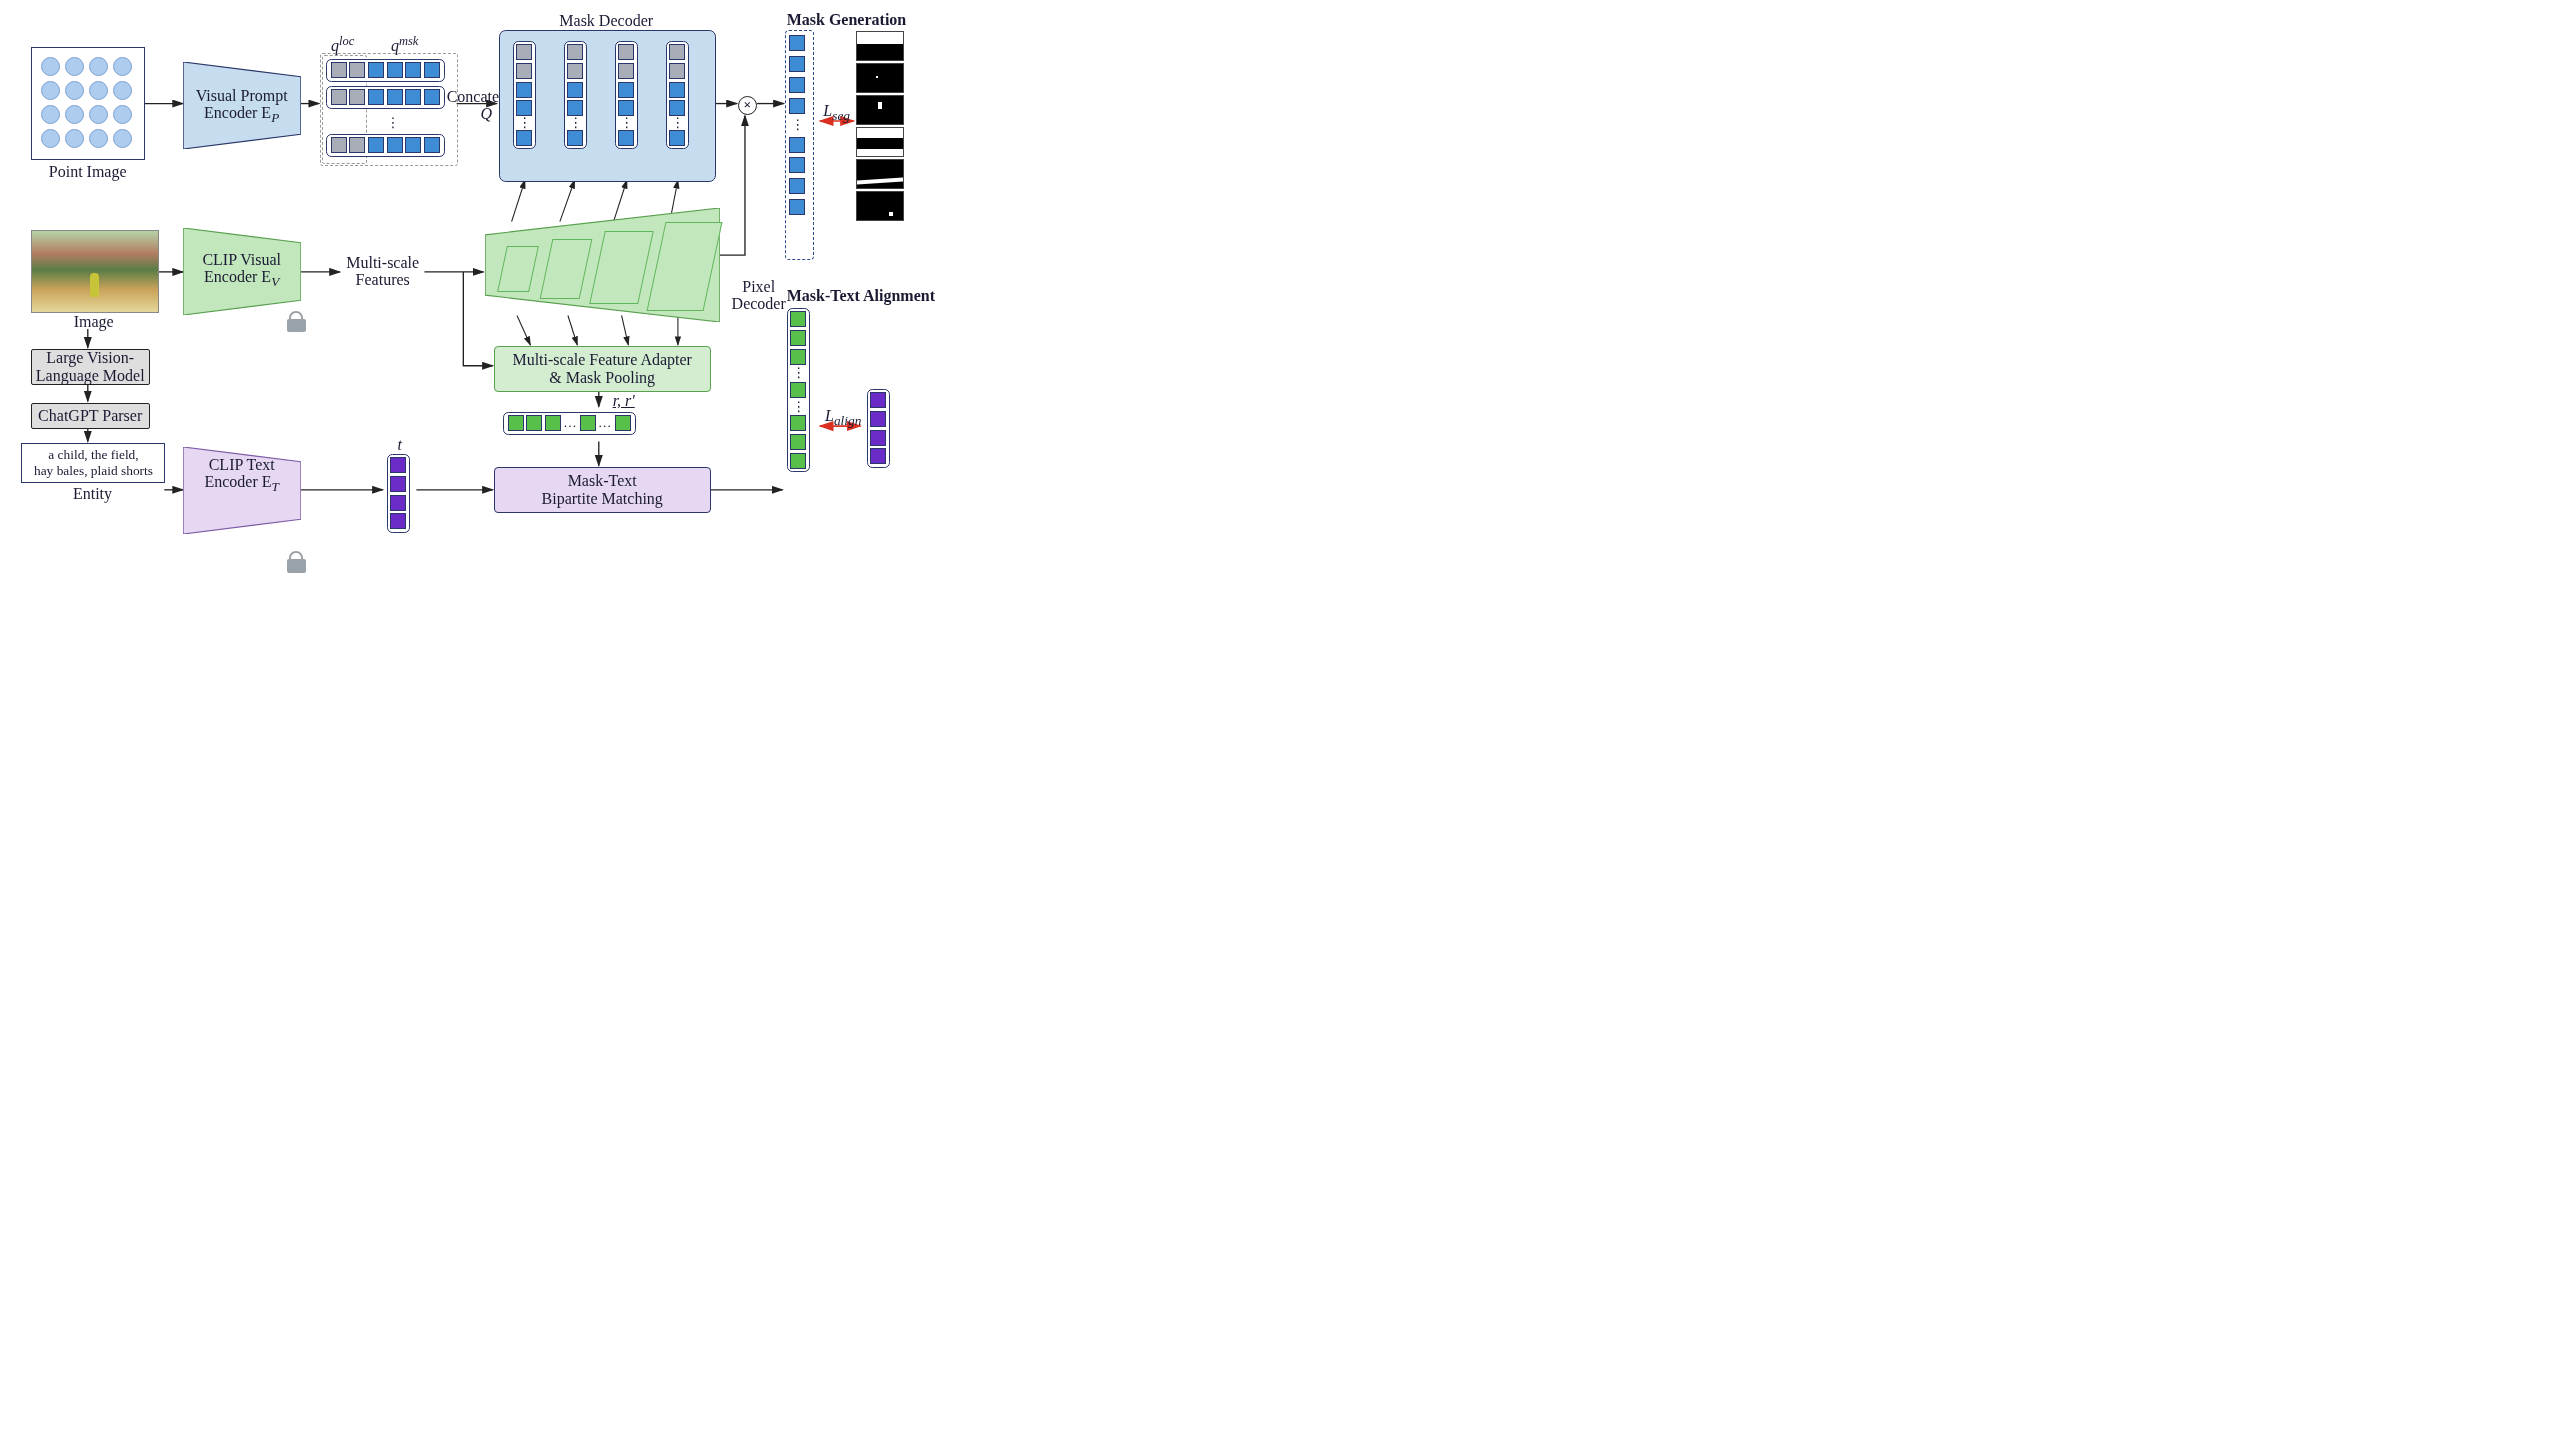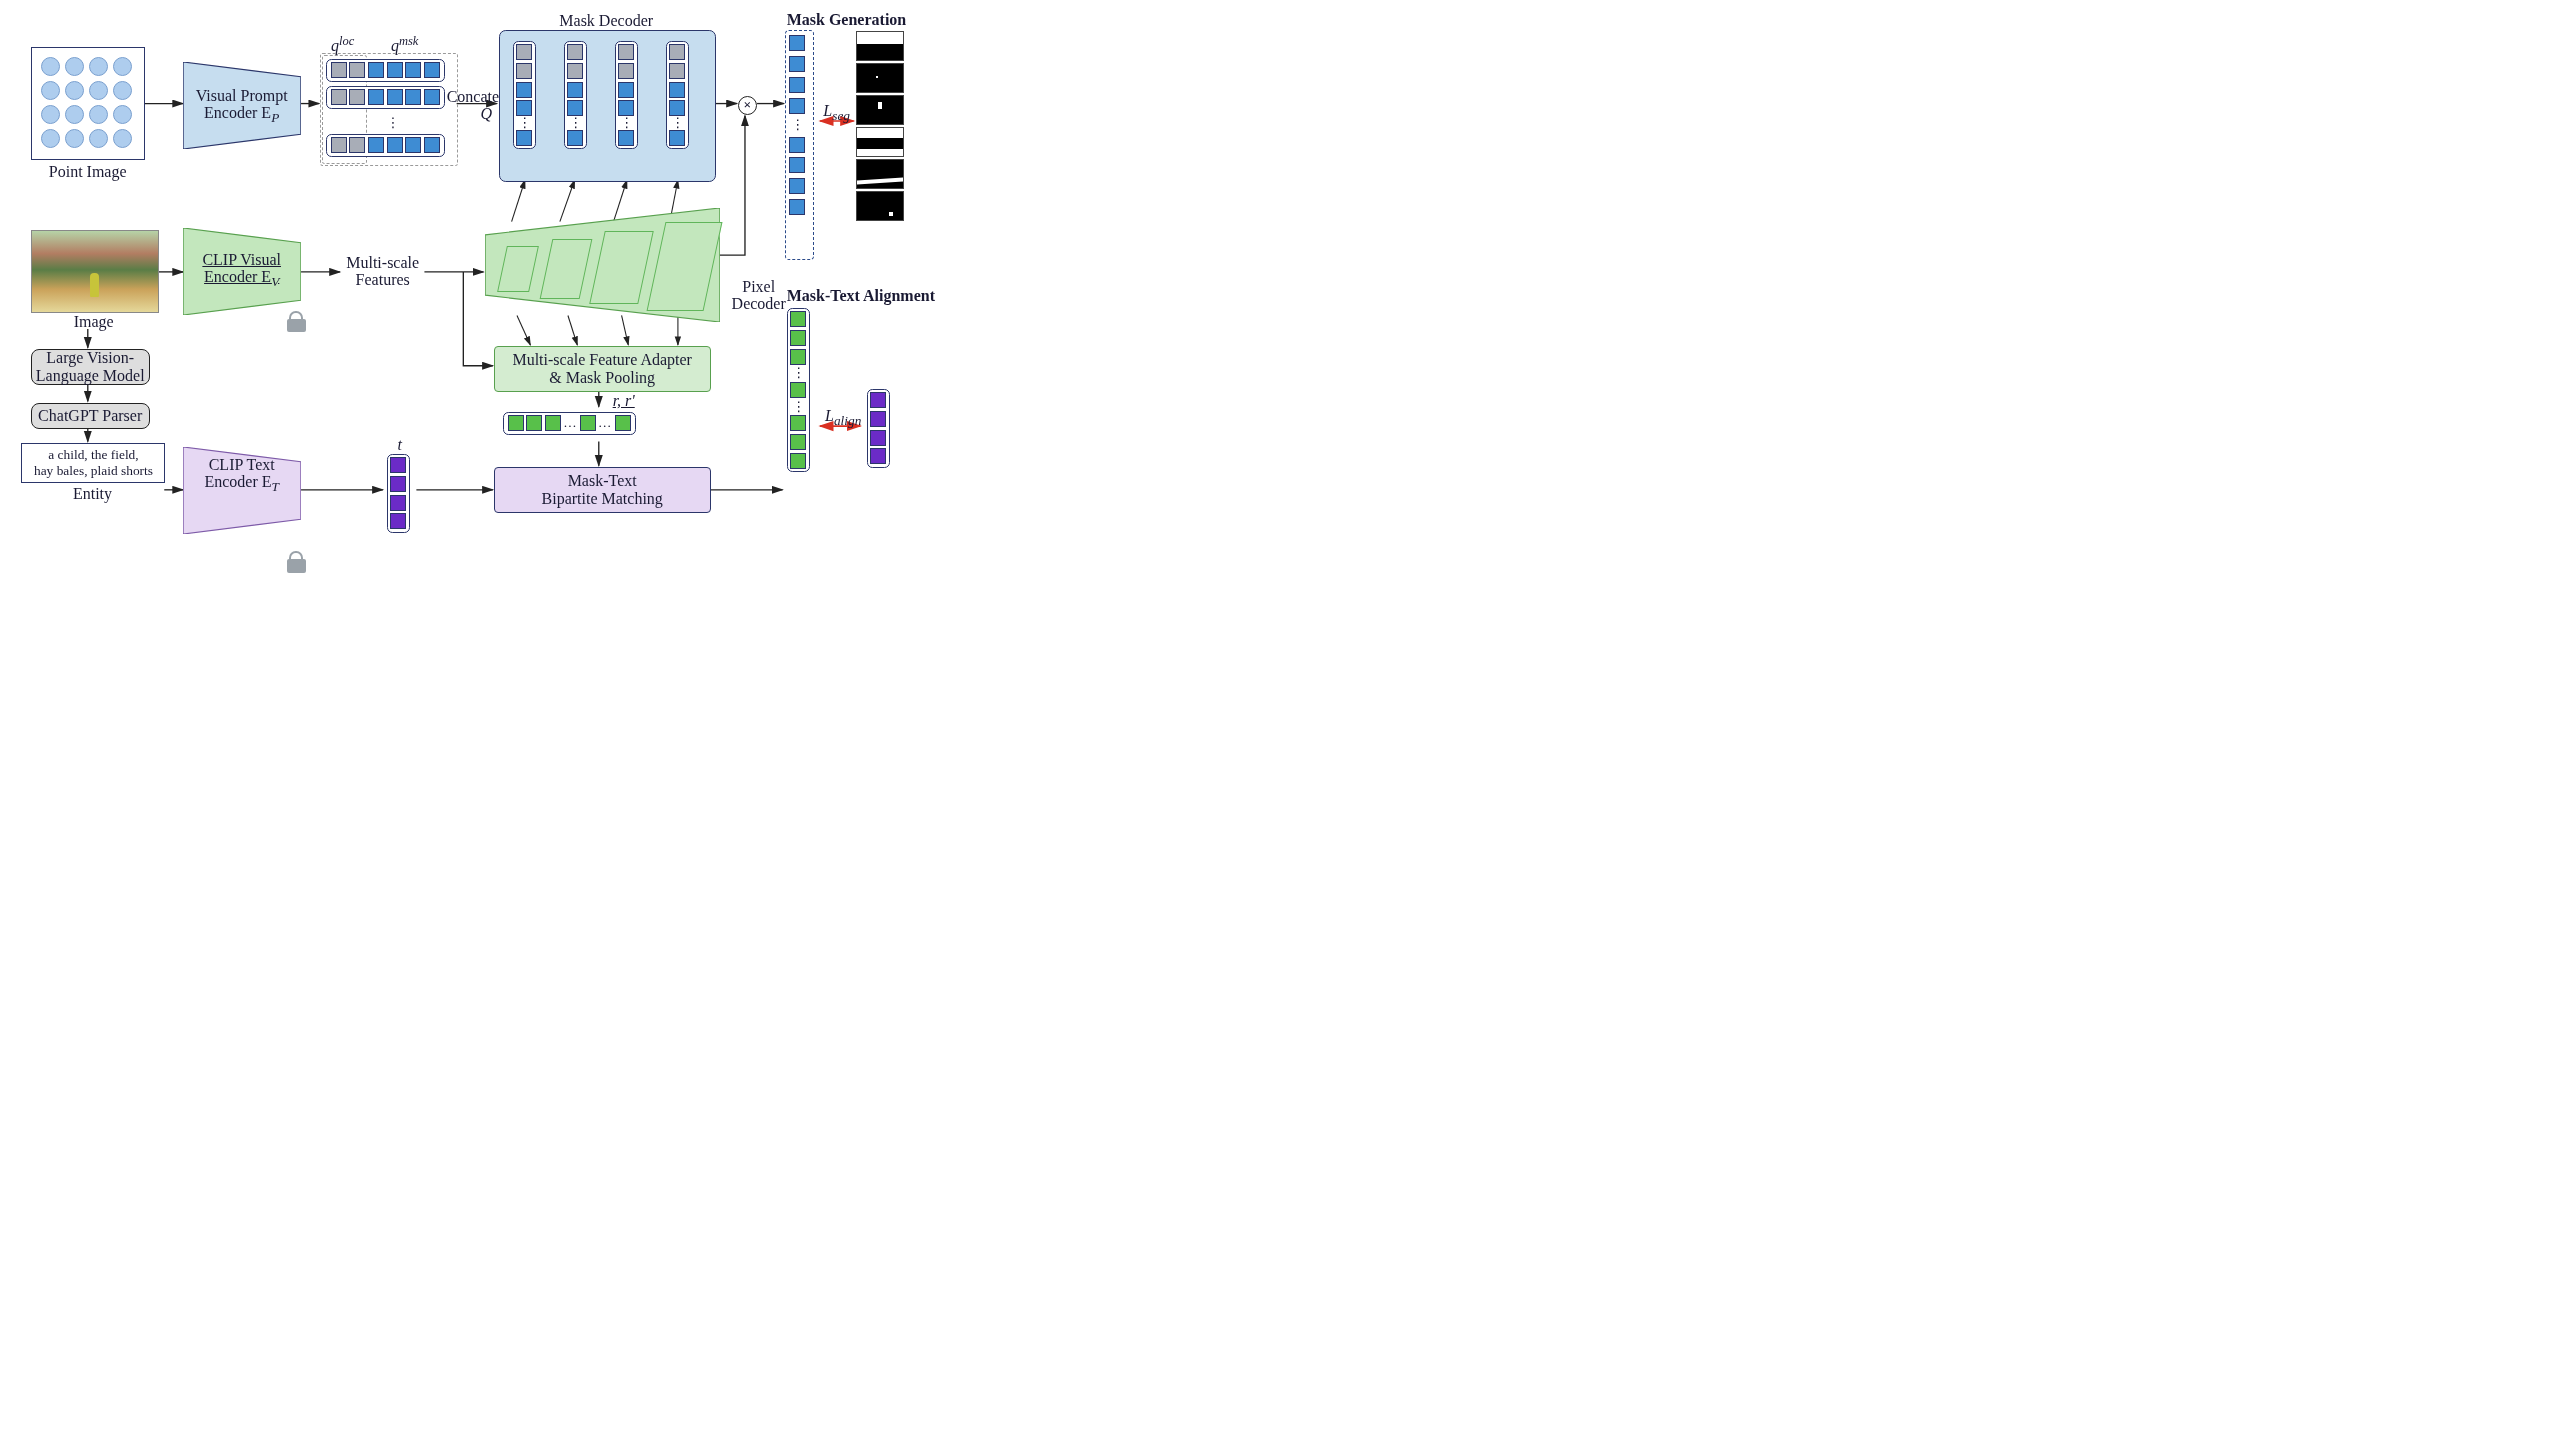--- a/index.html
+++ b/index.html
@@ -34,21 +34,21 @@
 
   .plate { position:absolute; border:1px solid #60b55a; background:#c3e7bd; transform:skew(-12deg,0); }
 
   .lock { width:19px; height:21.5px; position:relative; }
   .lock .body { position:absolute; bottom:0; left:0; width:19px; height:13.4px; background:#9aa2a9; border-radius:2px; }
   .lock .sh { position:absolute; top:0; left:2.7px; width:13.4px; height:10.7px; border:2.7px solid #9aa2a9; border-bottom:none; border-radius:6.7px 6.7px 0 0; box-sizing:border-box; }
 
   .blue-bg { background:#c6ddef; border:1px solid #2b366a; border-radius:6.7px; }
   .green-bg { background:#d4ecd0; border:1px solid #58a04e; border-radius:4px; }
   .purple-bg { background:#e6d8f3; border:1px solid #2b366a; border-radius:4px; }
-  .grey-bg { background:#dedede; border:1px solid #222; border-radius:8px; }
+  .grey-bg { background:#dedede; border:1px solid #222; border-radius:2px; }
 
   .img-ph { width:126px; height:81px; background:linear-gradient(180deg,#b6d3a7 0%,#b27d62 28%,#5a7d46 48%,#caa25a 72%,#e5d89a 100%);
             border:0.7px solid #888; position:relative; overflow:hidden; }
   .img-ph .fig { position:absolute; left:58px; top:42px; width:9.4px; height:24px; background:#c7c43a; border-radius:4px 4px 1.3px 1.3px; }
 </style>
 </head>
 <body>
 
 <div class="canvas">
 
@@ -288,21 +288,21 @@
   </div>
 
   <div class="abs img-ph" style="left:24px; top:223px;">
       <div class="fig"></div>
     </div>
   <div class="abs label" style="left:24px; top:306px; width:126px;">Image</div>
 
   <svg class="abs" style="left:176px; top:221px; width:118px; height:87px;" viewBox="0 0 176 130" width="118" height="87">
     <polygon points="0,0 176,22 176,108 0,130" fill="#c3e7bd" stroke="#58a04e" stroke-width="1.8"></polygon>
   </svg>
-  <div class="abs label" style="left:176px; top:244px; width:118px;text-decoration:underline;">
+  <div class="abs label" style="left:176px; top:244px; width:118px;">
     <span style="white-space:pre-line">CLIP Visual
 Encoder E</span><sub class="italmath">V</sub>
   </div>
   <div class="abs lock" style="left:280px; top:221px;">
       <div class="sh"></div>
       <div class="body"></div>
     </div>
 
   <div class="abs label" style="left:333px; top:247px; width:86px; white-space:pre-line">Multi-scale
 Features</div>

